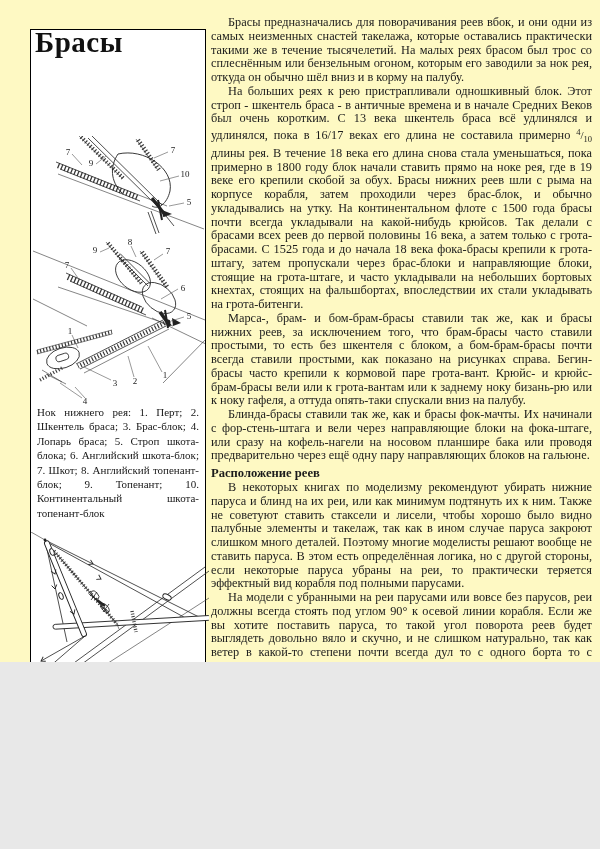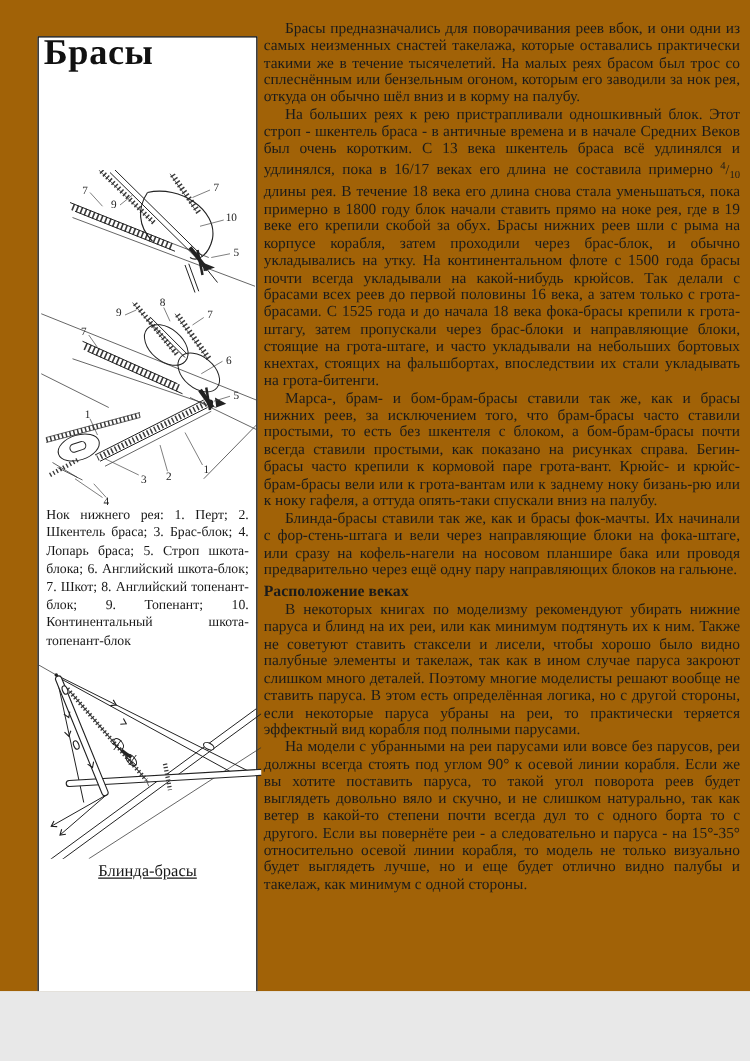--- a/index.html
+++ b/index.html
@@ -1,17 +1,17 @@
 <!DOCTYPE html>
 <html lang="ru"><head>
 <meta charset="utf-8">
 <style>
   html,body{margin:0;padding:0;background:#e8e8e8;}
   .page{
-    position:relative;width:600px;height:793px;background:#a16207;
+    position:relative;width:600px;height:662px;background:#fef9c3;
     font-family:"Liberation Serif","DejaVu Serif",serif;color:#1b1b1b;
     overflow:hidden;margin:0 auto;
   }
   
   .left-box{
     position:absolute;left:30px;top:29px;width:174px;height:773px;
     border:1.5px solid #000;background:#fff;
   }
   .fig-title{
     position:absolute;left:4px;top:-4px;
@@ -223,19 +223,19 @@
     </svg>
 
     <div class="fig2-caption">Блинда-брасы</div>
   </div>
 
   <div class="article">
     <p>Брасы предназначались для поворачивания реев вбок, и они одни из самых неизменных снастей такелажа, которые оставались практически такими же в течение тысячелетий. На малых реях брасом был трос со сплеснённым или бензельным огоном, которым его заводили за нок рея, откуда он обычно шёл вниз и в корму на палубу.</p>
     <p><span>На больших реях к рею пристрапливали одношкивный блок. Этот строп - шкентель браса - в античные времена и в начале Средних Веков был очень коротким. С 13 века шкентель браса всё удлинялся и удлинялся, пока в 16/17 веках его длина не составила примерно </span><sup class="frac">4</sup><span class="frac-sl">/</span><sub class="frac">10</sub><span> длины рея. В течение 18 века его длина снова стала уменьшаться, пока примерно в 1800 году блок начали ставить прямо на ноке рея, где в 19 веке его крепили скобой за обух. Брасы нижних реев шли с рыма на корпусе корабля, затем проходили через брас-блок, и обычно укладывались на утку. На континентальном флоте с 1500 года брасы почти всегда укладывали на какой-нибудь крюйсов. Так делали с брасами всех реев до первой половины 16 века, а затем только с грота-брасами. С 1525 года и до начала 18 века фока-брасы крепили к грота-штагу, затем пропускали через брас-блоки и направляющие блоки, стоящие на грота-штаге, и часто укладывали на небольших бортовых кнехтах, стоящих на фальшбортах, впоследствии их стали укладывать на грота-битенги.</span></p>
     <p>Марса-, брам- и бом-брам-брасы ставили так же, как и брасы нижних реев, за исключением того, что брам-брасы часто ставили простыми, то есть без шкентеля с блоком, а бом-брам-брасы почти всегда ставили простыми, как показано на рисунках справа. Бегин-брасы часто крепили к кормовой паре грота-вант. Крюйс- и крюйс-брам-брасы вели или к грота-вантам или к заднему ноку бизань-рю или к ноку гафеля, а оттуда опять-таки спускали вниз на палубу.</p>
     <p>Блинда-брасы ставили так же, как и брасы фок-мачты. Их начинали с фор-стень-штага и вели через направляющие блоки на фока-штаге, или сразу на кофель-нагели на носовом планшире бака или проводя предварительно через ещё одну пару направляющих блоков на гальюне.</p>
-    <h2>Расположение веках</h2>
+    <h2>Расположение реев</h2>
     <p>В некоторых книгах по моделизму рекомендуют убирать нижние паруса и блинд на их реи, или как минимум подтянуть их к ним. Также не советуют ставить стаксели и лисели, чтобы хорошо было видно палубные элементы и такелаж, так как в ином случае паруса закроют слишком много деталей. Поэтому многие моделисты решают вообще не ставить паруса. В этом есть определённая логика, но с другой стороны, если некоторые паруса убраны на реи, то практически теряется эффектный вид корабля под полными парусами.</p>
     <p>На модели с убранными на реи парусами или вовсе без парусов, реи должны всегда стоять под углом 90° к осевой линии корабля. Если же вы хотите поставить паруса, то такой угол поворота реев будет выглядеть довольно вяло и скучно, и не слишком натурально, так как ветер в какой-то степени почти всегда дул то с одного борта то с другого. Если вы повернёте реи - а следовательно и паруса - на 15°-35° относительно осевой линии корабля, то модель не только визуально будет выглядеть лучше, но и еще будет отлично видно палубы и такелаж, как минимум с одной стороны.</p>
   </div>
 
   <div class="page-number">334</div>
 </div>
 
 </body></html>

